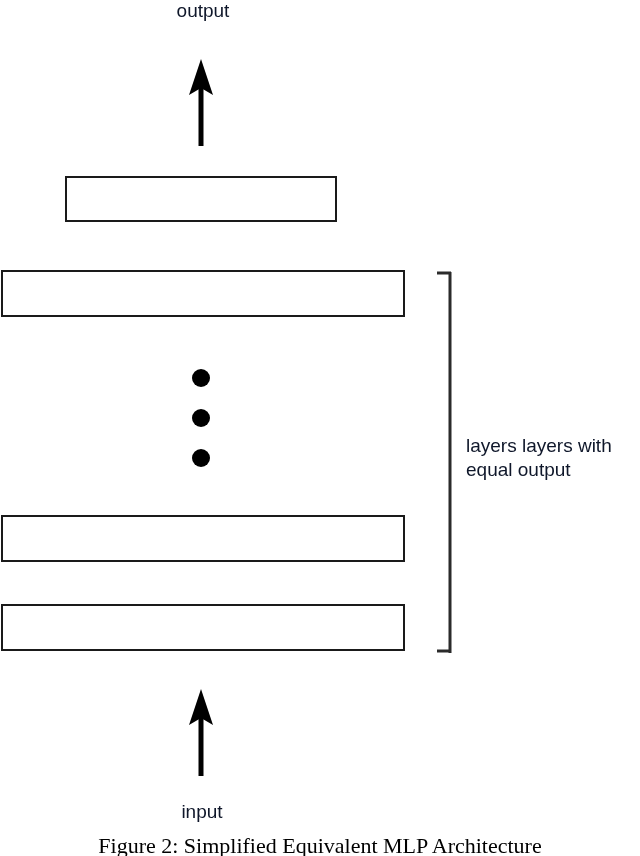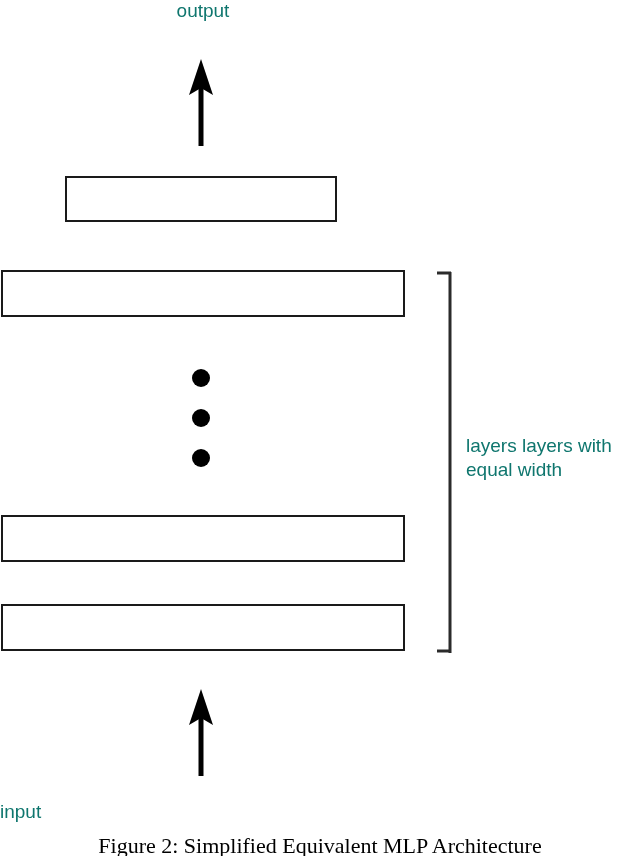--- a/index.html
+++ b/index.html
@@ -20,34 +20,34 @@
     left: 0;
     top: 0;
     width: 640px;
     height: 856px;
   }
   .label {
     position: absolute;
     font-family: "Liberation Sans", sans-serif;
     font-size: 19px;
     line-height: 24px;
-    color: #0f766e;
+    color: #0f172a;
     white-space: pre;
   }
   #label-output {
     left: 0;
     top: -1px;
     width: 406px;
     text-align: center;
   }
   #label-input {
     left: 0;
     top: 800px;
     width: 404px;
-    text-align: left;
+    text-align: center;
   }
   #label-hidden {
     left: 466px;
     top: 434px;
     width: 180px;
     text-align: left;
   }
   #figure-caption {
     position: absolute;
     left: 0;
@@ -117,19 +117,19 @@
   <div class="layer-box" id="layer-hidden-top"></div>
 
   <div class="ellipsis-dot" id="ellipsis-dot-1"></div>
   <div class="ellipsis-dot" id="ellipsis-dot-2"></div>
   <div class="ellipsis-dot" id="ellipsis-dot-3"></div>
 
   <div class="layer-box" id="layer-hidden-3rd"></div>
 
   <div class="layer-box" id="layer-hidden-4th"></div>
 
-  <div class="label" id="label-hidden"><span>layers layers with</span><br><span>equal width</span></div>
+  <div class="label" id="label-hidden"><span>layers layers with</span><br><span>equal output</span></div>
 
   <div class="label" id="label-input">input</div>
 
   <div id="figure-caption">Figure 2: Simplified Equivalent MLP Architecture</div>
 
 </div>
 
 </body></html>

